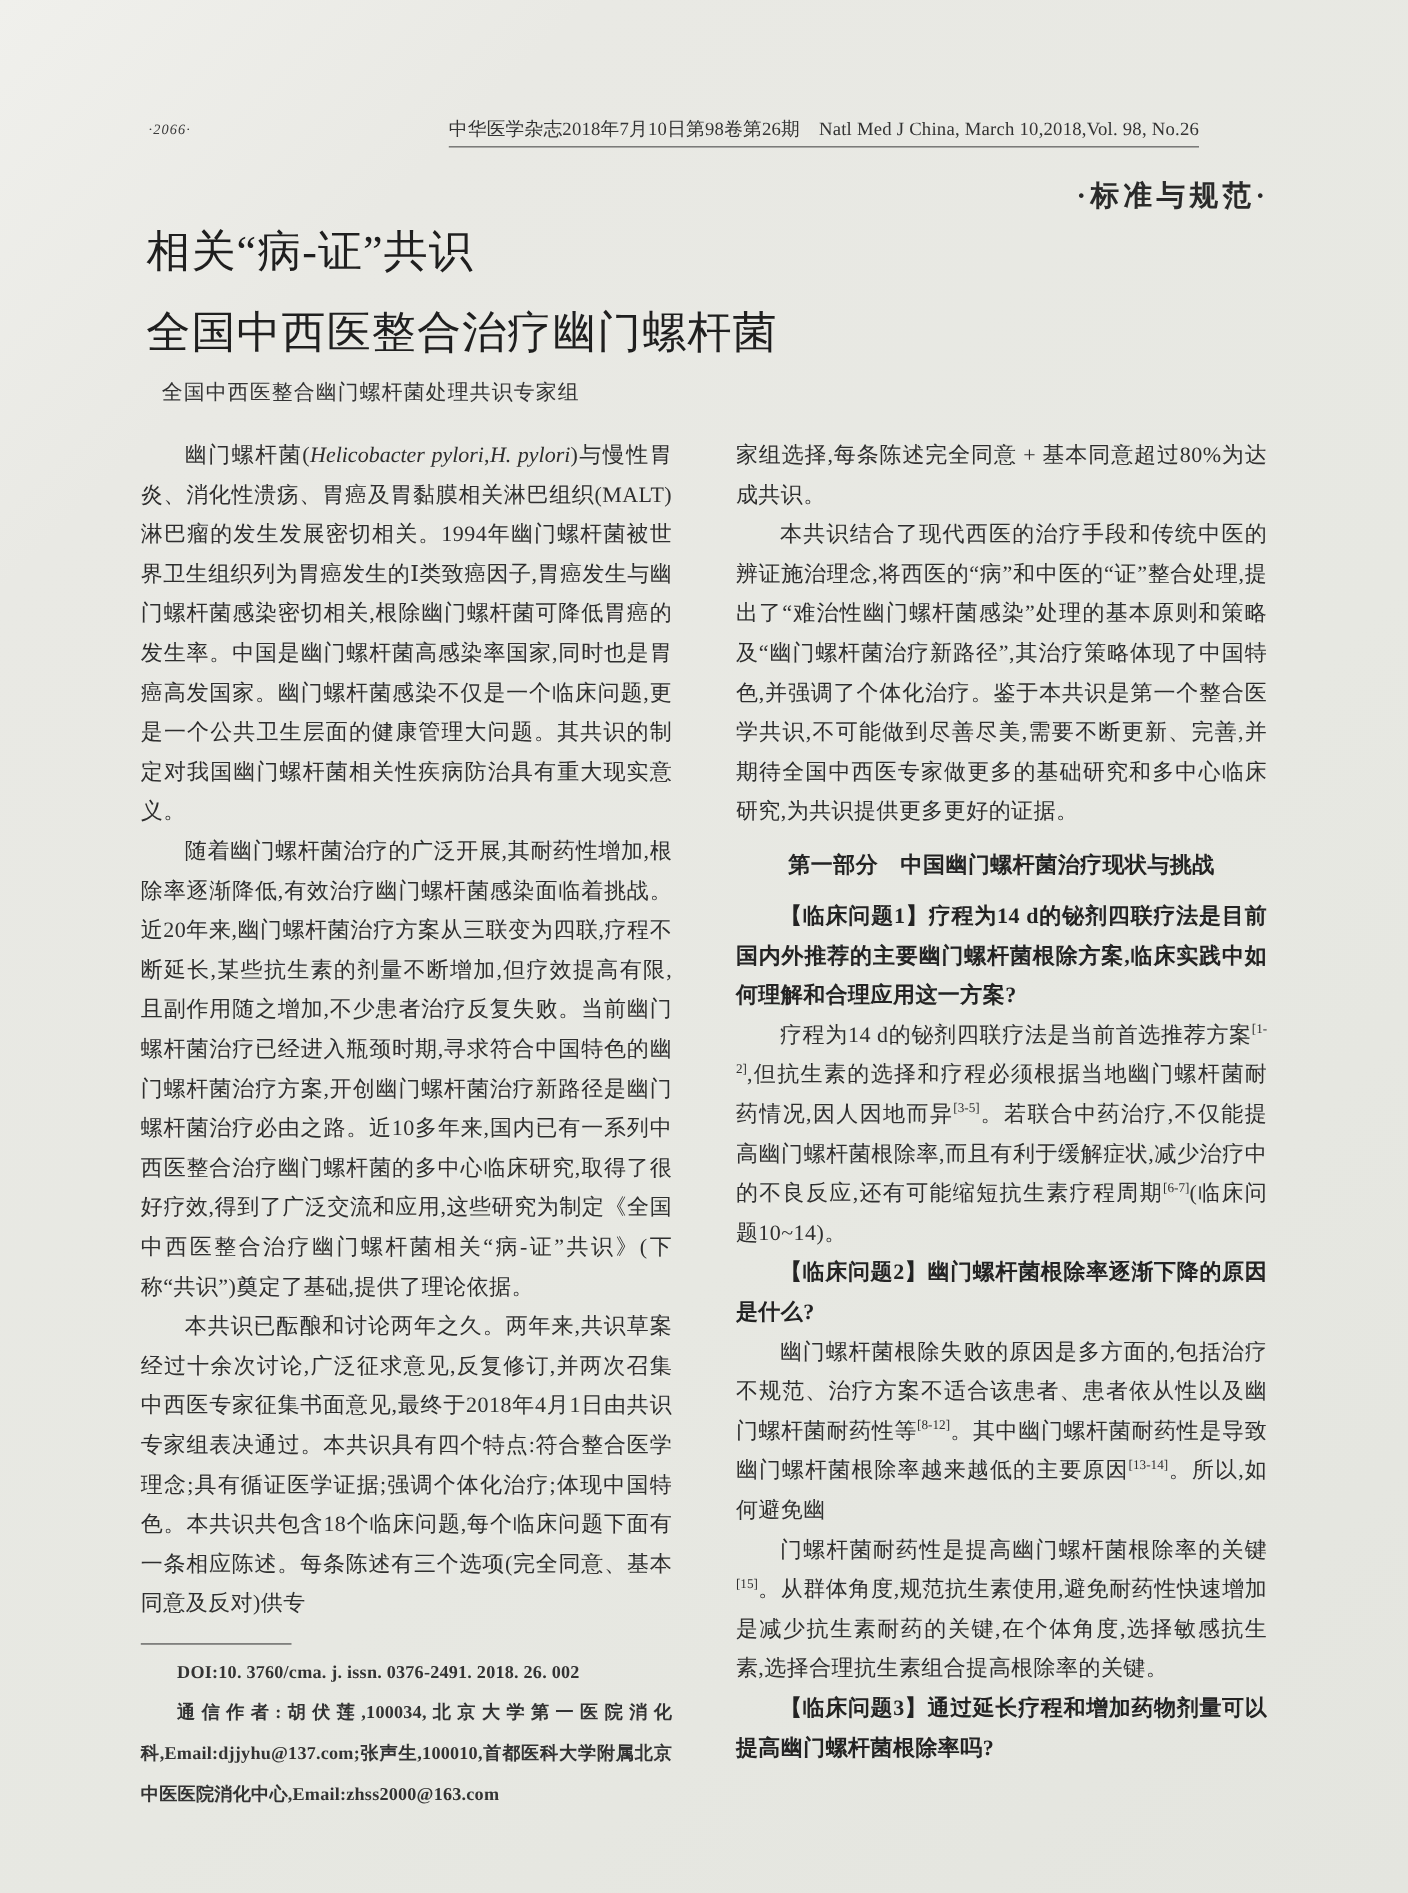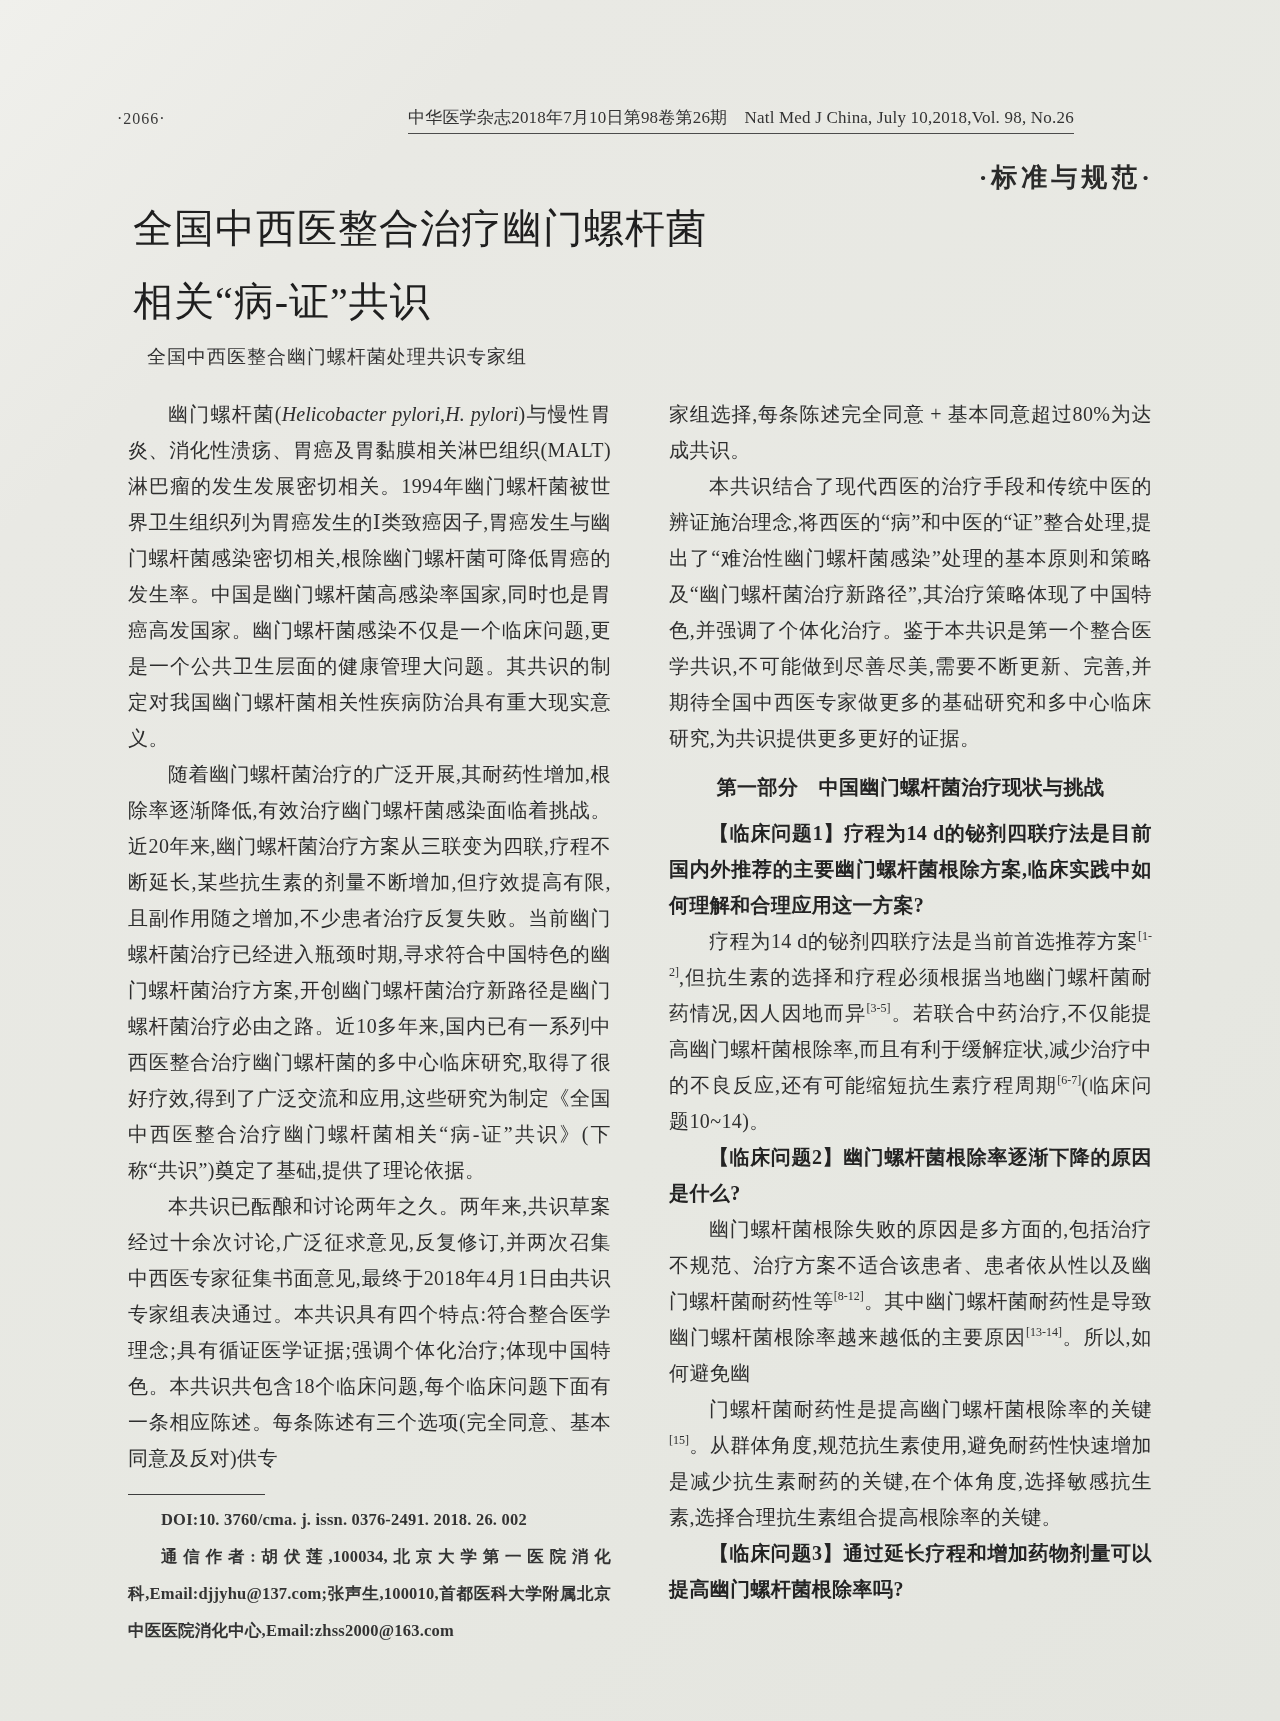--- a/index.html
+++ b/index.html
@@ -11,24 +11,25 @@
     position:relative;
     width:1280px;
     height:1721px;
     margin:0 auto;
     background:linear-gradient(135deg,#f0f0ec 0%,#e9e9e4 18%,#e7e8e2 60%,#e4e5df 100%);
     color:#2e2e2e;
     overflow:hidden;
   }
   .page-number{
     position:absolute;
-    left:117px; top:110px;
-    font-size:16px;
+    left:135px; top:110px;
+    font-size:13px;
     letter-spacing:1px;
     color:#3a3a3a;
+    font-style:italic;
   }
   .journal-line{
     position:absolute;
     left:408px; top:106px;
     font-size:17px;
     color:#333;
     padding-bottom:4px;
     border-bottom:1.5px solid #4c4c4c;
     letter-spacing:0.2px;
     white-space:nowrap;
@@ -113,27 +114,27 @@
     letter-spacing:0.2px;
   }
 </style>
 </head>
 <body>
 
 <div class="page">
 
   <div class="page-number">·2066·</div>
 
-  <div class="journal-line">中华医学杂志2018年7月10日第98卷第26期　Natl Med J China, July 10,2018,Vol. 98, No.26</div>
+  <div class="journal-line">中华医学杂志2018年7月10日第98卷第26期　Natl Med J China, March 10,2018,Vol. 98, No.26</div>
 
   <div class="section-label">·标准与规范·</div>
 
   <div class="article-title">
+    <div>相关“病-证”共识</div>
     <div>全国中西医整合治疗幽门螺杆菌</div>
-    <div>相关“病-证”共识</div>
   </div>
 
   <div class="author-group">全国中西医整合幽门螺杆菌处理共识专家组</div>
 
   <div class="columns">
 
     <div class="col">
       <div>
           <p class="para indent"><span>幽门螺杆菌(</span><i>Helicobacter pylori</i><span>,</span><i>H. pylori</i><span>)与慢性胃炎、消化性溃疡、胃癌及胃黏膜相关淋巴组织(MALT)淋巴瘤的发生发展密切相关。1994年幽门螺杆菌被世界卫生组织列为胃癌发生的Ⅰ类致癌因子,胃癌发生与幽门螺杆菌感染密切相关,根除幽门螺杆菌可降低胃癌的发生率。中国是幽门螺杆菌高感染率国家,同时也是胃癌高发国家。幽门螺杆菌感染不仅是一个临床问题,更是一个公共卫生层面的健康管理大问题。其共识的制定对我国幽门螺杆菌相关性疾病防治具有重大现实意义。</span></p>
           <p class="para indent"><span>随着幽门螺杆菌治疗的广泛开展,其耐药性增加,根除率逐渐降低,有效治疗幽门螺杆菌感染面临着挑战。近20年来,幽门螺杆菌治疗方案从三联变为四联,疗程不断延长,某些抗生素的剂量不断增加,但疗效提高有限,且副作用随之增加,不少患者治疗反复失败。当前幽门螺杆菌治疗已经进入瓶颈时期,寻求符合中国特色的幽门螺杆菌治疗方案,开创幽门螺杆菌治疗新路径是幽门螺杆菌治疗必由之路。近10多年来,国内已有一系列中西医整合治疗幽门螺杆菌的多中心临床研究,取得了很好疗效,得到了广泛交流和应用,这些研究为制定《全国中西医整合治疗幽门螺杆菌相关“病-证”共识》(下称“共识”)奠定了基础,提供了理论依据。</span></p>

